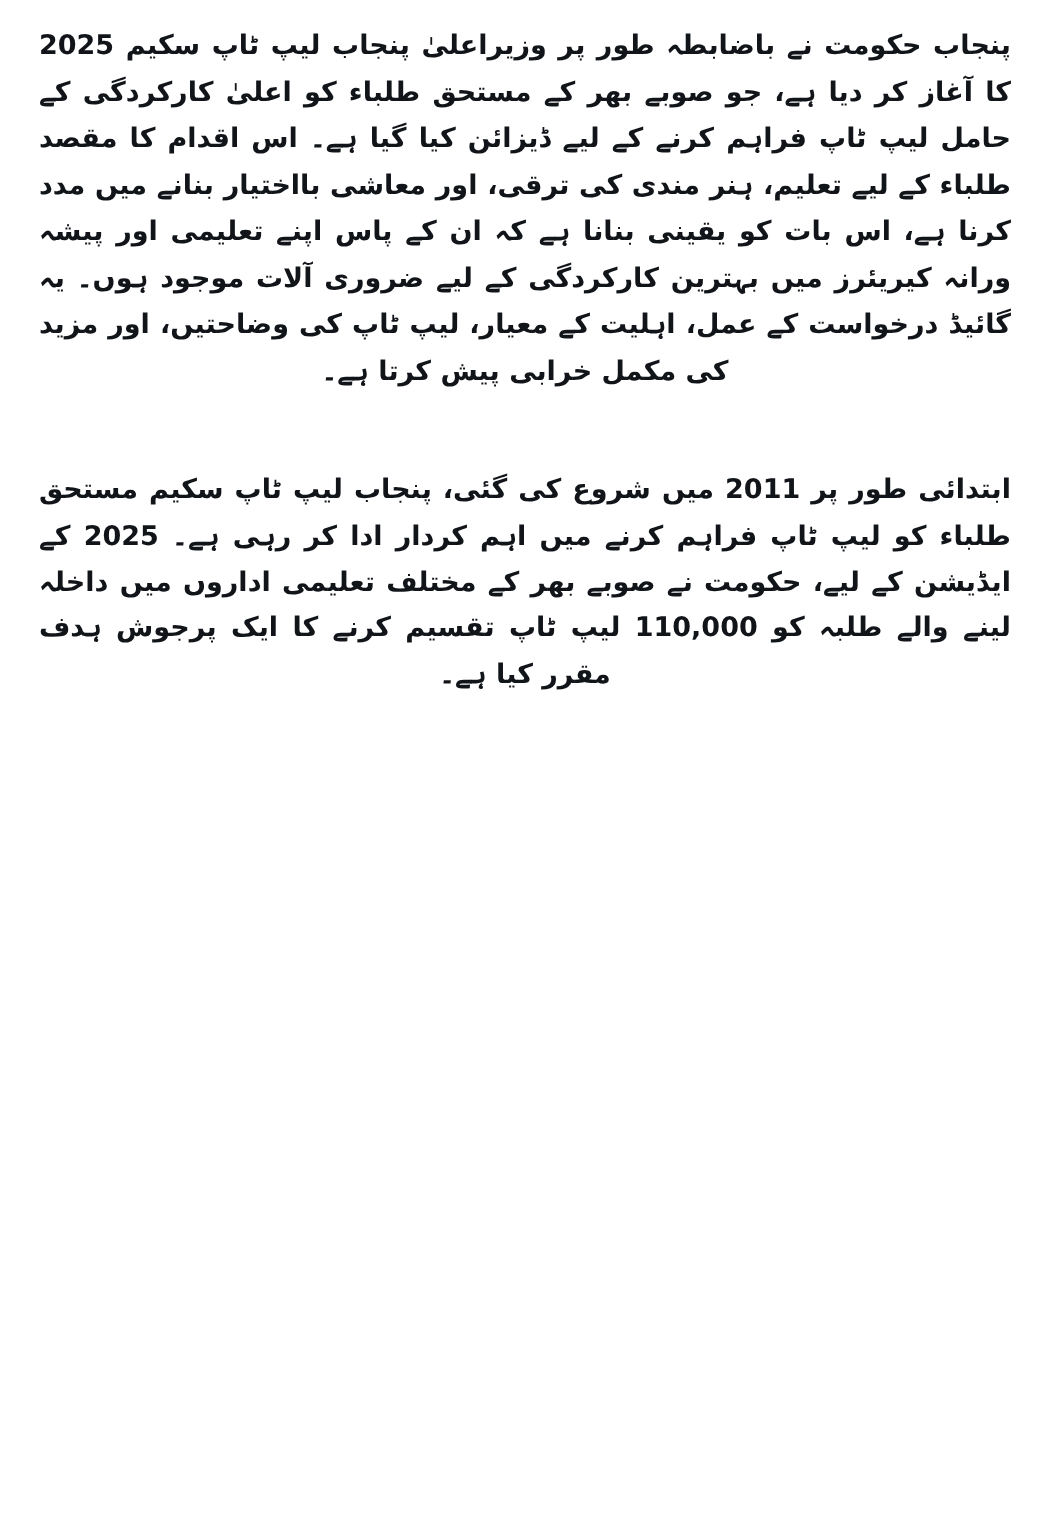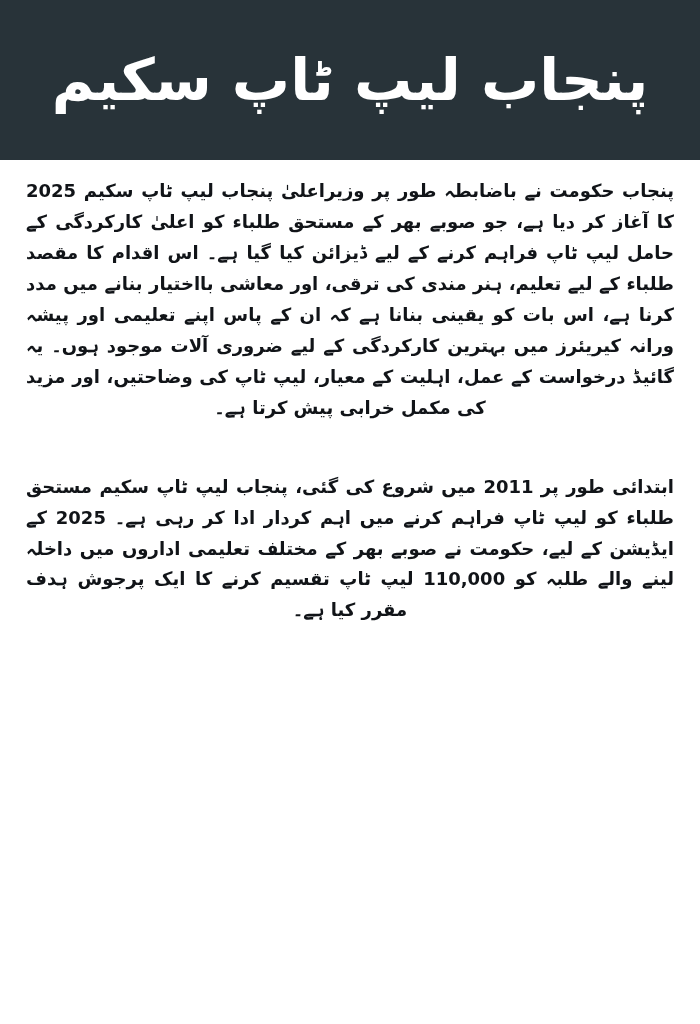--- a/index.html
+++ b/index.html
@@ -64,23 +64,20 @@
   }
   .spacer {
     height: 14px;
   }
 </style>
 </head>
 <body>
 
 <div class="page">
 
-  <div class="header-banner">
-    <div class="header-title">پنجاب لیپ ٹاپ سکیم</div>
-  </div>
 
   <div class="content">
     <p class="para">پنجاب حکومت نے باضابطہ طور پر وزیراعلیٰ پنجاب لیپ ٹاپ سکیم 2025 کا آغاز کر دیا ہے، جو صوبے بھر کے مستحق طلباء کو اعلیٰ کارکردگی کے حامل لیپ ٹاپ فراہم کرنے کے لیے ڈیزائن کیا گیا ہے۔ اس اقدام کا مقصد طلباء کے لیے تعلیم، ہنر مندی کی ترقی، اور معاشی بااختیار بنانے میں مدد کرنا ہے، اس بات کو یقینی بنانا ہے کہ ان کے پاس اپنے تعلیمی اور پیشہ ورانہ کیریئرز میں بہترین کارکردگی کے لیے ضروری آلات موجود ہوں۔ یہ گائیڈ درخواست کے عمل، اہلیت کے معیار، لیپ ٹاپ کی وضاحتیں، اور مزید کی مکمل خرابی پیش کرتا ہے۔</p>
     <div class="spacer"></div>
     <p class="para">ابتدائی طور پر 2011 میں شروع کی گئی، پنجاب لیپ ٹاپ سکیم مستحق طلباء کو لیپ ٹاپ فراہم کرنے میں اہم کردار ادا کر رہی ہے۔ 2025 کے ایڈیشن کے لیے، حکومت نے صوبے بھر کے مختلف تعلیمی اداروں میں داخلہ لینے والے طلبہ کو 110,000 لیپ ٹاپ تقسیم کرنے کا ایک پرجوش ہدف مقرر کیا ہے۔</p>
   </div>
 
 </div>
 
 </body></html>

